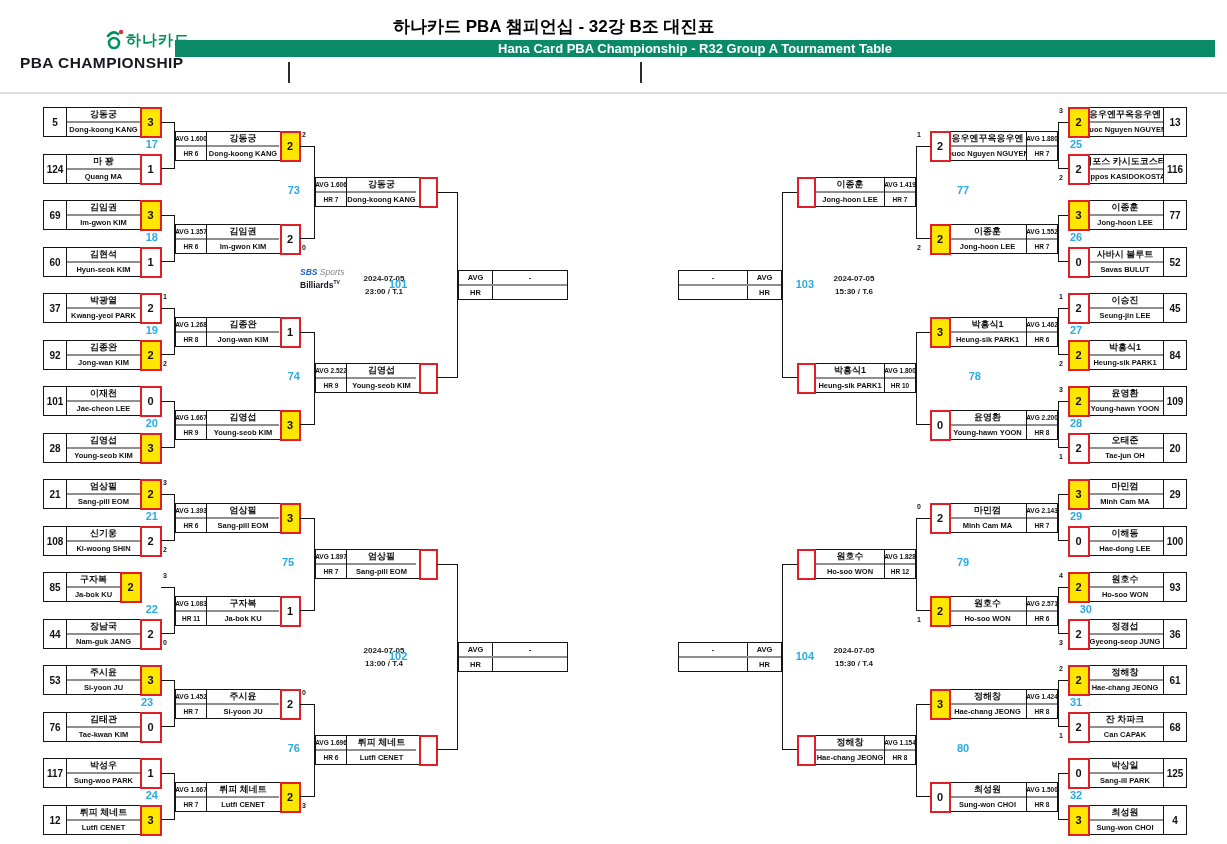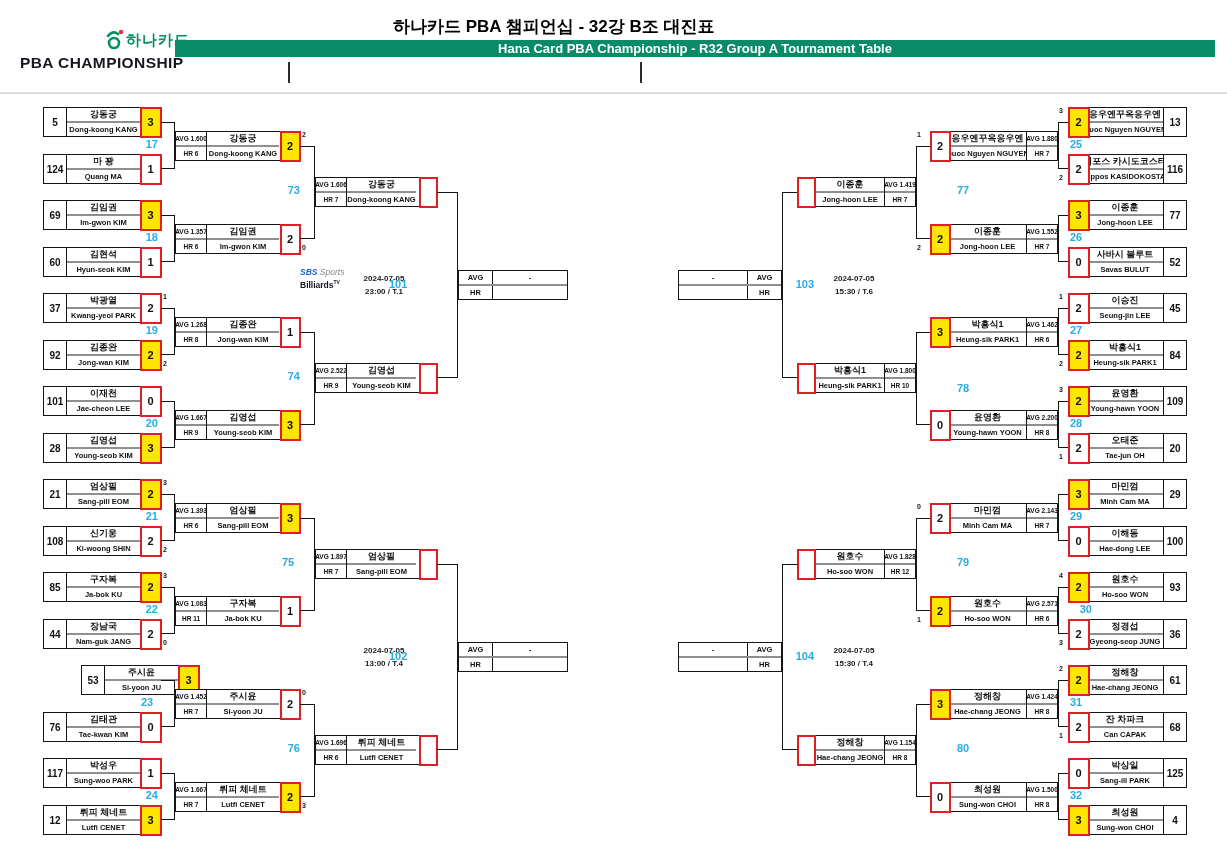--- a/index.html
+++ b/index.html
@@ -160,41 +160,41 @@
         <div class="seed bR">108</div>
         <div class="nm">
           <div class="kor">신기웅</div>
           <div class="eng">Ki-woong SHIN</div>
         </div>
         <div class="sc r" style="width: 22px;">2</div>
       </div>
       <div class="tb" style="left: 163px; top: 545px; width: 9px; text-align: left;">2</div>
       <div class="mno" style="left: 136px; top: 510px; width: 22px; text-align: right;">21</div>
       <div class="jL" style="left: 161px; top: 494px; width: 14px; height: 47px;"></div>
-      <div class="pbox padR" style="left: 43px; top: 572px; width: 118px;">
+      <div class="pbox padR" style="left: 43px; top: 572px; width: 98px;">
         <div class="seed bR">85</div>
         <div class="nm">
           <div class="kor">구자복</div>
           <div class="eng">Ja-bok KU</div>
         </div>
         <div class="sc r win" style="width: 22px;">2</div>
       </div>
       <div class="tb" style="left: 163px; top: 571px; width: 9px; text-align: left;">3</div>
       <div class="pbox padR" style="left: 43px; top: 619px; width: 118px;">
         <div class="seed bR">44</div>
         <div class="nm">
           <div class="kor">장남국</div>
           <div class="eng">Nam-guk JANG</div>
         </div>
         <div class="sc r" style="width: 22px;">2</div>
       </div>
       <div class="tb" style="left: 163px; top: 638px; width: 9px; text-align: left;">0</div>
       <div class="mno" style="left: 136px; top: 603px; width: 22px; text-align: right;">22</div>
       <div class="jL" style="left: 161px; top: 587px; width: 14px; height: 47px;"></div>
-      <div class="pbox padR" style="left: 43px; top: 665px; width: 118px; margin-left: 38px;">
+      <div class="pbox padR" style="left: 43px; top: 665px; width: 118px;">
         <div class="seed bR">53</div>
         <div class="nm">
           <div class="kor">주시윤</div>
           <div class="eng">Si-yoon JU</div>
         </div>
         <div class="sc r win" style="width: 22px;">3</div>
       </div>
       <div class="pbox padR" style="left: 43px; top: 712px; width: 118px;">
         <div class="seed bR">76</div>
         <div class="nm">
@@ -595,21 +595,21 @@
         <div class="sc l" style="width: 21px;">0</div>
         <div class="nm">
           <div class="kor">윤영환</div>
           <div class="eng">Young-hawn YOON</div>
         </div>
         <div class="avgc bL">
           <div class="avg1">AVG 2.200</div>
           <div class="avg2">HR 8</div>
         </div>
       </div>
-      <div class="mno" style="left: 957px; top: 382px; width: 24px; text-align: left;">78</div>
+      <div class="mno" style="left: 957px; top: 370px; width: 24px; text-align: right;">78</div>
       <div class="jR" style="left: 916px; top: 332px; width: 14px; height: 93px;"></div>
       <div class="pbox padL" style="left: 930px; top: 503px; width: 128px;">
         <div class="sc l" style="width: 21px;">2</div>
         <div class="nm">
           <div class="kor">마민껌</div>
           <div class="eng">Minh Cam MA</div>
         </div>
         <div class="avgc bL">
           <div class="avg1">AVG 2.143</div>
           <div class="avg2">HR 7</div>

